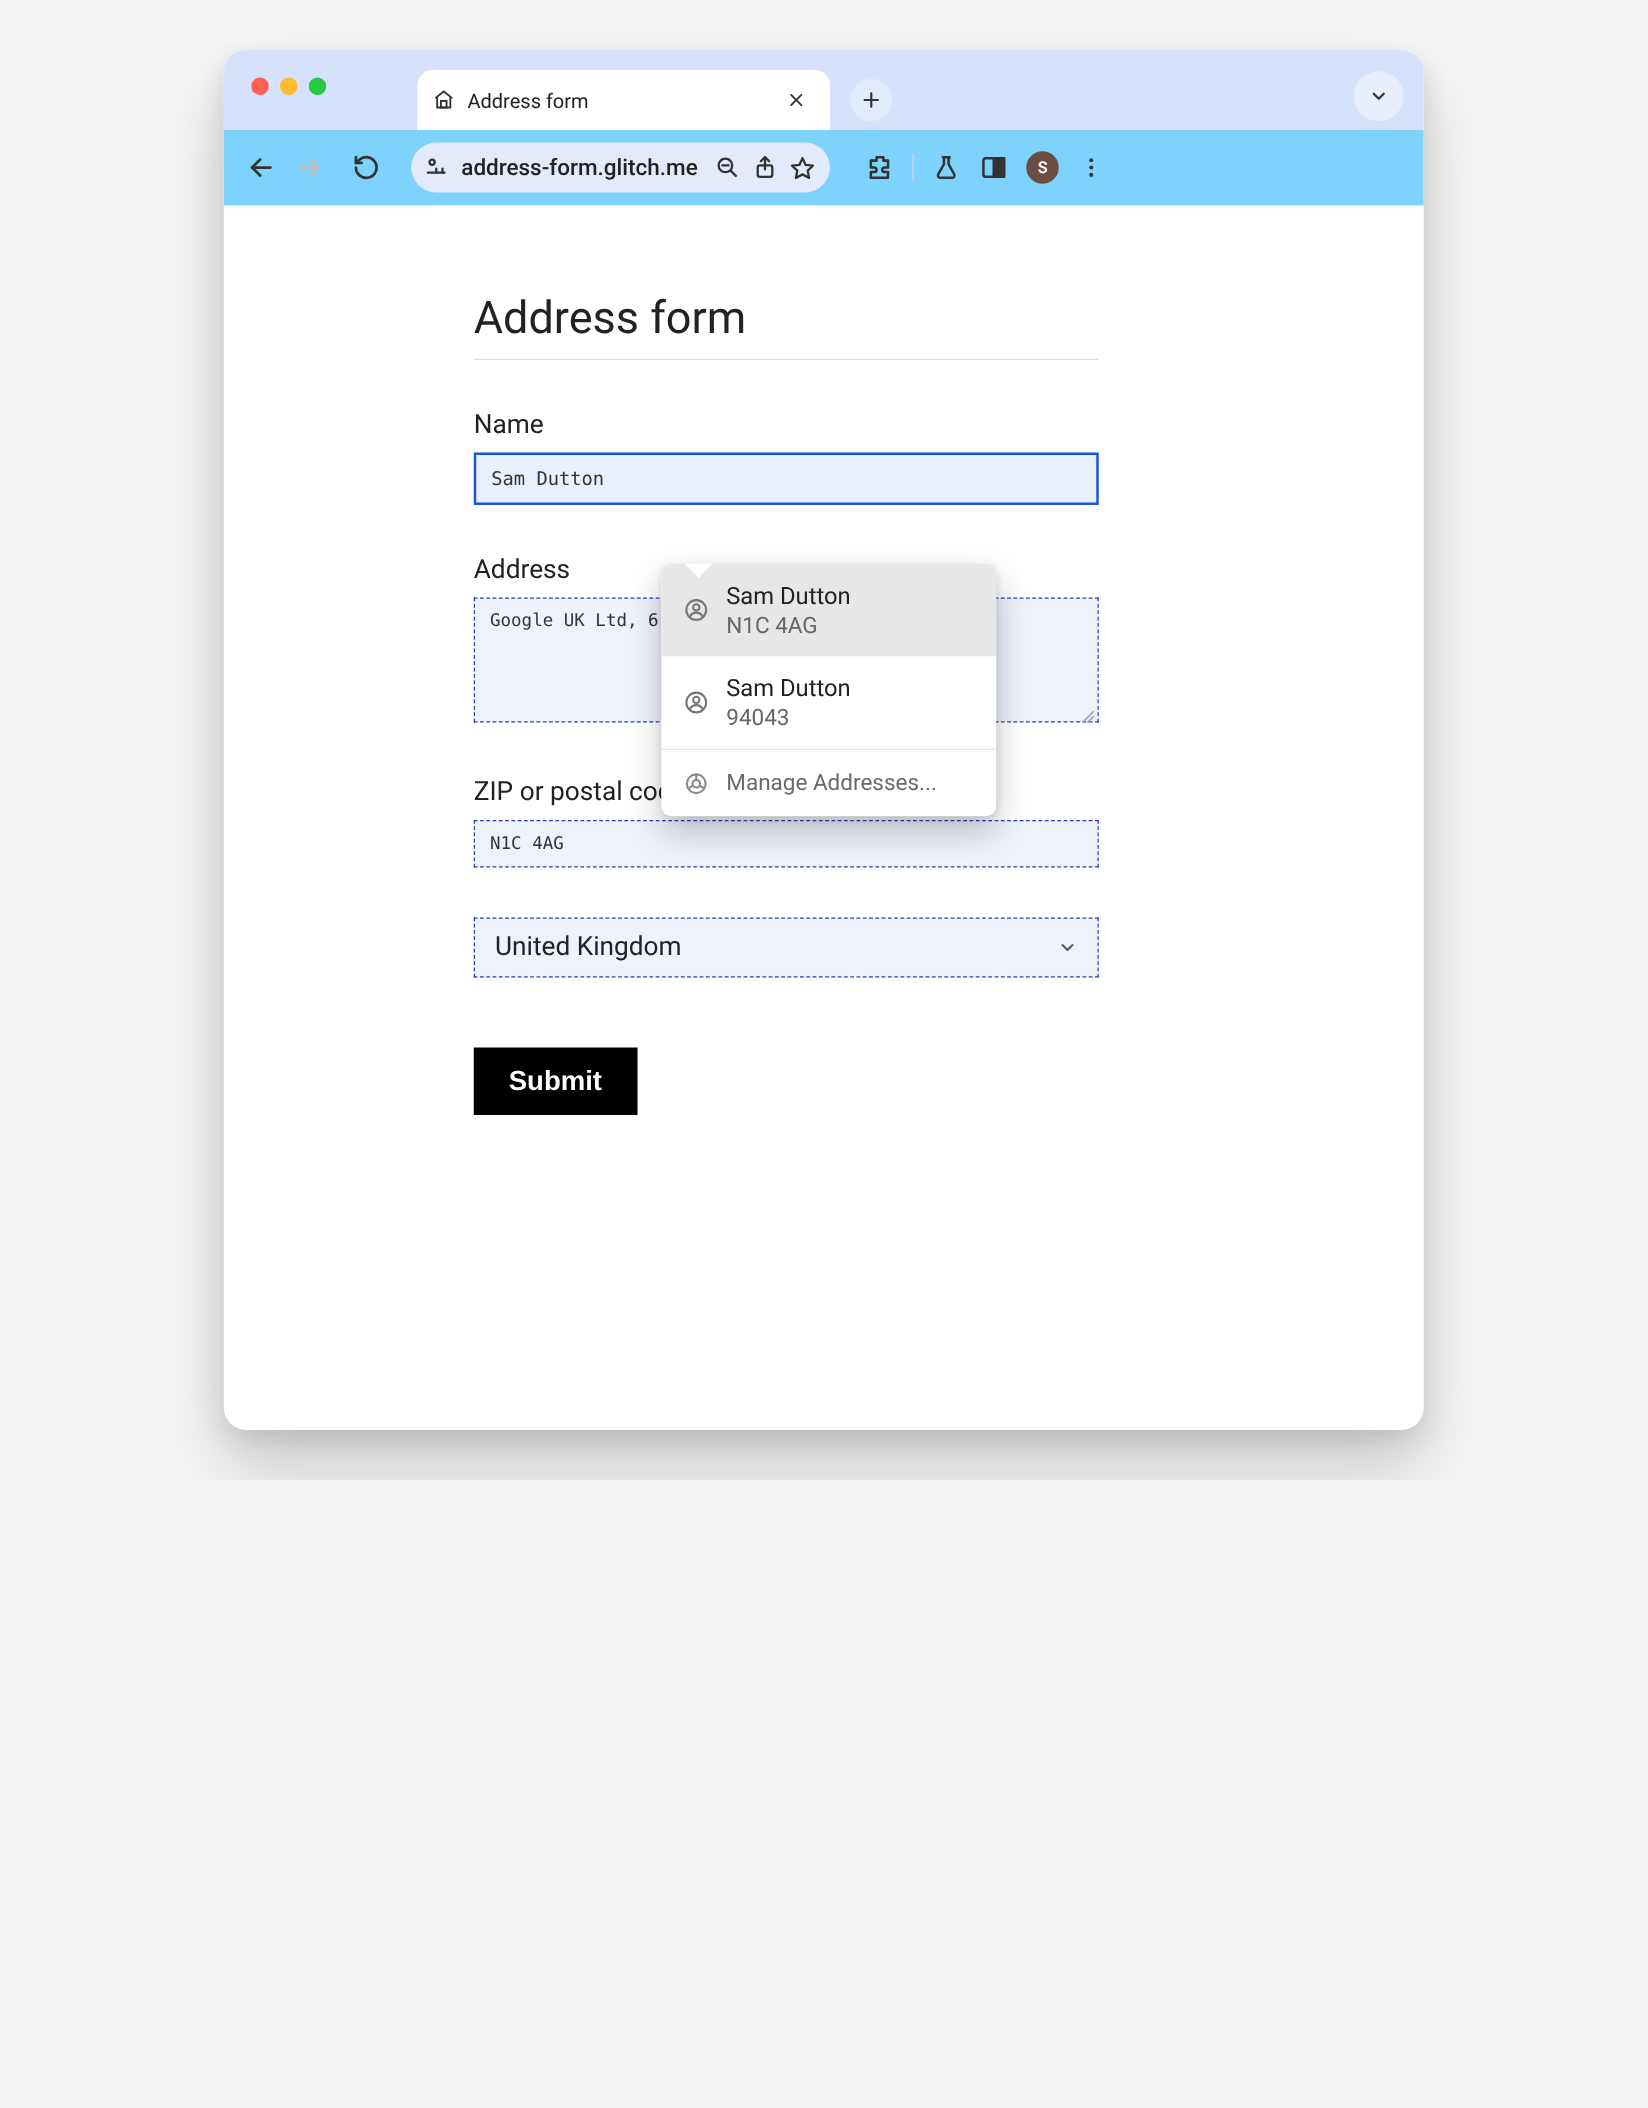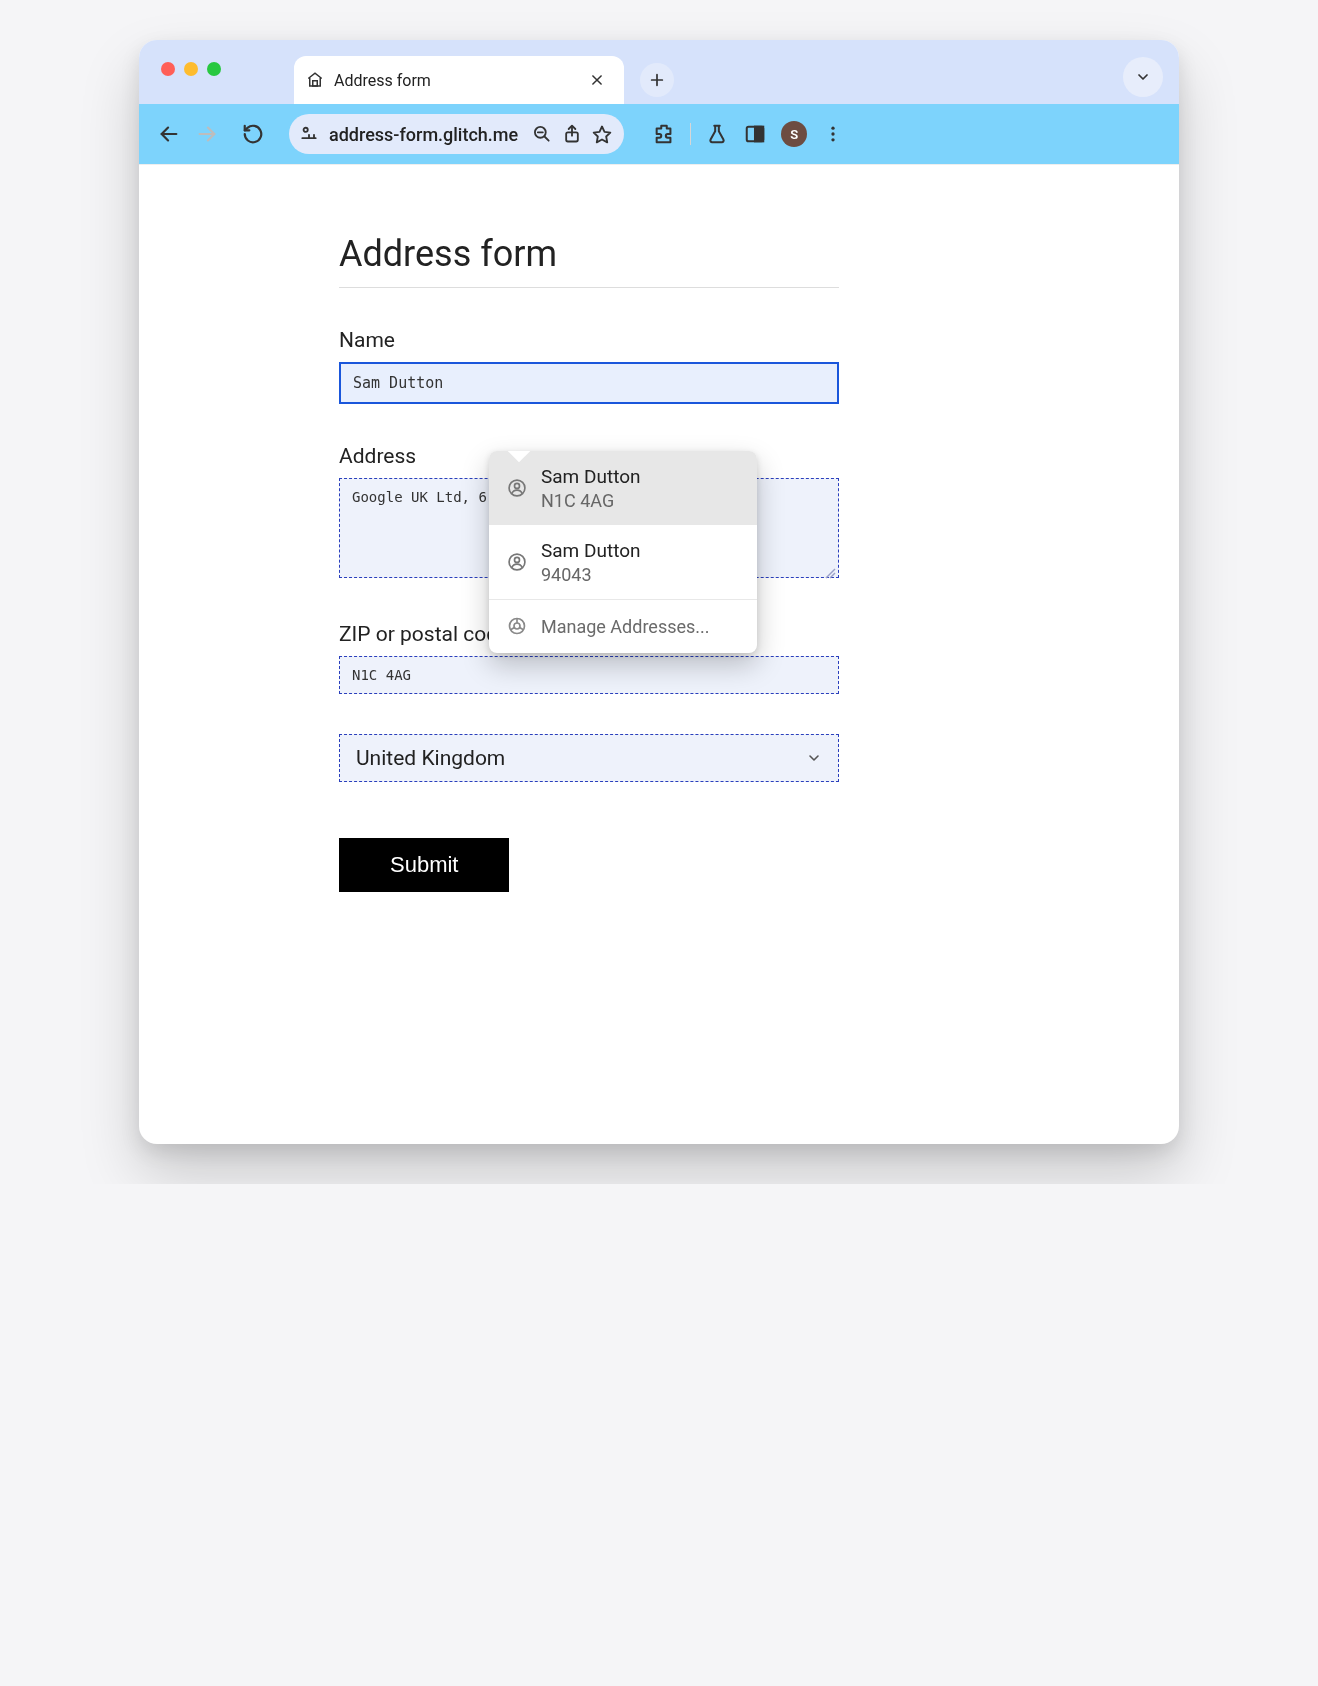--- a/index.html
+++ b/index.html
@@ -1,20 +1,20 @@
 <!DOCTYPE html>
 <html><head>
 <meta charset="utf-8">
 <style>
   * { box-sizing: border-box; }
   html, body { margin:0; padding:0; font-family: -apple-system, BlinkMacSystemFont, "Segoe UI", Roboto, Arial, sans-serif; }
   body { background:#f5f5f7; padding:40px; }
 
   .window {
-    width: 1040px;
+    width: 960px;
     margin: 0 auto;
     background:#fff;
     border-radius: 18px;
     box-shadow: 0 30px 60px rgba(0,0,0,0.18), 0 8px 20px rgba(0,0,0,0.10);
     overflow: hidden;
     position: relative;
   }
 
   
   .tabbar { background:#d6e2fb; height:64px; display:flex; align-items:flex-end; position:relative; }
@@ -48,38 +48,38 @@
 
   .field { margin-top:40px; }
   .label { font-size:21px; color:#222; margin-bottom:10px; }
   .blue-input { border:1px dashed #2a3fbc; background:#eef2fb; width:100%; font-family:ui-monospace,Menlo,Consolas,monospace; font-size:14px; color:#333; padding:10px 12px; }
   .blue-input.tall { height:100px; resize:none; }
   .blue-input.solid-focus { border:2px solid #1a56db; background:#e8effd; font-size:15px; }
 
   .select { border:1px dashed #2a3fbc; background:#eef2fb; width:100%; height:48px; display:flex; align-items:center; padding:0 16px; font-size:21px; color:#222; position:relative; cursor:pointer; }
   .select .chev { position:absolute; right:16px; color:#555; }
 
-  .submit { margin-top:56px; background:#000; color:#fff; border:none; font-size:22px; padding:14px 51px; cursor:pointer; }
+  .submit { margin-top:56px; background:#000; color:#fff; border:none; font-size:22px; padding:14px 28px; cursor:pointer;font-weight:bold; }
 
   
   .autofill {
     position:absolute; left:150px; top:218px; width:268px;
     background:#fff; border-radius:8px;
     box-shadow:0 12px 28px rgba(0,0,0,0.22), 0 2px 6px rgba(0,0,0,0.12);
     overflow:hidden; z-index:20;
   }
   .autofill .caret { position:absolute; top:-8px; left:22px; width:16px; height:16px; background:#fff; transform:rotate(45deg); box-shadow:-2px -2px 3px rgba(0,0,0,0.06); }
   .af-item { display:flex; align-items:center; gap:14px; padding:14px 18px; cursor:pointer; }
   .af-item.hl { background:#e7e7e7; }
   .af-item .picon { color:#777; flex-shrink:0; }
   .af-text { display:flex; flex-direction:column; }
   .af-text .primary { font-size:19px; color:#222; }
   .af-text .secondary { font-size:18px; color:#666; margin-top:2px; }
   .af-sep { height:1px; background:#e8e8e8; }
-  .af-manage { display:flex; gap:14px; padding:16px 18px; color:#6a6a6a; font-size:18px; cursor:pointer; }
+  .af-manage { display:flex; align-items:center; gap:14px; padding:16px 18px; color:#6a6a6a; font-size:18px; cursor:pointer; }
   .af-manage .cicon { color:#8a8a8a; }
 
   svg { display:block; }
   .resize-grip { position:absolute; right:3px; bottom:3px; color:#9aa0c9; }
   .ta-wrap { position:relative; }
 </style>
 </head>
 <body>
 
 <div class="window">

